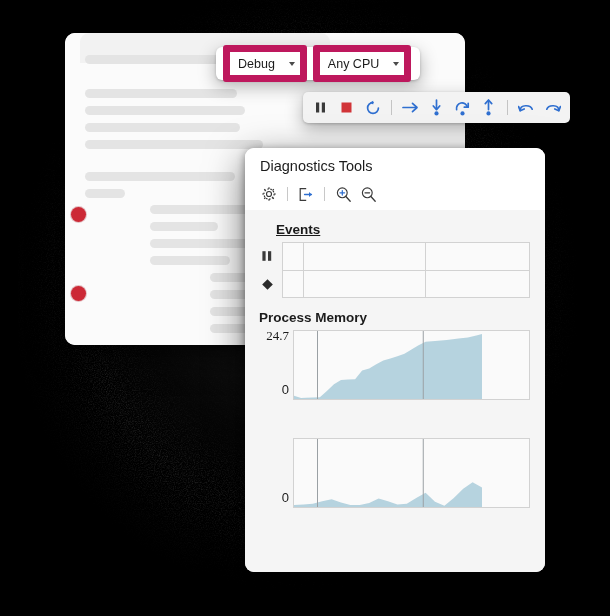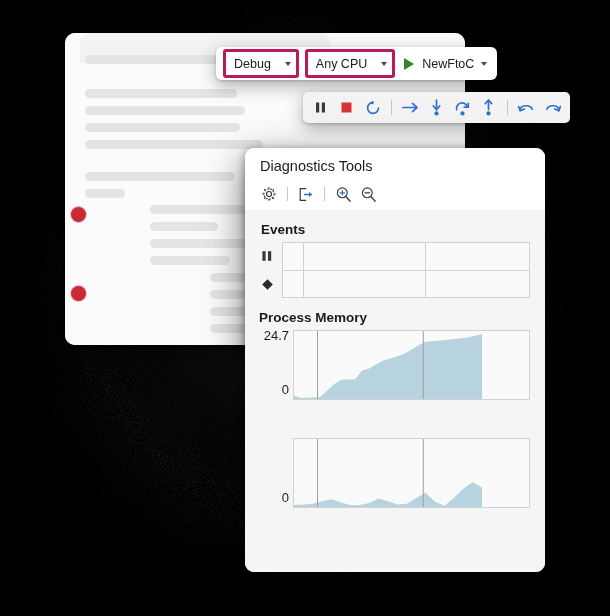--- a/index.html
+++ b/index.html
@@ -103,21 +103,21 @@
     background: #ffffff;
     border-radius: 6px;
     box-shadow: 0 6px 18px rgba(0,0,0,0.30), 0 1px 3px rgba(0,0,0,0.2);
     padding: 0 6px 0 4px;
   }
   .combo {
     display: flex;
     align-items: center;
     height: 23px;
     background: #ffffff;
-    border: 3px solid #be185d;
+    border: 7px solid #be185d;
     border-radius: 3px;
     padding: 0 5px 0 8px;
     margin: 0 3px;
     font-size: 12.5px;
     color: #1b1b1b;
     white-space: nowrap;
   }
   .combo .combo-label { margin-right: 14px; }
   .caret {
     width: 0; height: 0;
@@ -328,25 +328,20 @@
 
   <div id="config-toolbar">
     <div class="combo">
       <span class="combo-label">Debug</span>
       <span class="caret"></span>
     </div>
     <div class="combo">
       <span class="combo-label">Any CPU</span>
       <span class="caret"></span>
     </div>
-    <div id="run-button">
-      <span class="play-triangle"></span>
-      <span>NewFtoC</span>
-      <span class="caret run-caret"></span>
-    </div>
   </div>
 
   <div id="debug-toolbar">
 
     <div class="dbg-btn">
       <svg width="13" height="13" viewBox="0 0 13 13">
         <rect x="2" y="1.5" width="3.2" height="10" fill="#3a3a3a"></rect>
         <rect x="7.8" y="1.5" width="3.2" height="10" fill="#3a3a3a"></rect>
       </svg>
     </div>
@@ -457,21 +452,21 @@
             <circle cx="7.3" cy="6.8" r="4.9" fill="none" stroke="#3a3a3a" stroke-width="1.15"></circle>
             <path d="M10.9 10.5 L15.2 15.2" stroke="#3a3a3a" stroke-width="1.3" stroke-linecap="round"></path>
             <path d="M5.0 6.8 L9.6 6.8" stroke="#3a3a3a" stroke-width="1.25" stroke-linecap="round"></path>
           </svg>
         </div>
       </div>
     </div>
 
     <div id="diag-body">
 
-      <div class="section-title" style="left:16px; top:12px;">Events</div>
+      <div class="section-title" style="left:31px; top:12px;text-decoration:underline;">Events</div>
 
       <div id="events-gutter" style="top:32px;">
         <div class="evt-row-icon">
           <svg width="12" height="12" viewBox="0 0 12 12">
             <rect x="1.4" y="1.2" width="3.2" height="9.6" fill="#3a3a3a"></rect>
             <rect x="7.0" y="1.2" width="3.2" height="9.6" fill="#3a3a3a"></rect>
           </svg>
         </div>
         <div class="evt-row-icon">
           <svg width="13" height="13" viewBox="0 0 13 13">
@@ -482,21 +477,21 @@
 
       <div id="events-grid" style="top:32px;">
         <div class="ev-col-a"></div>
         <div class="ev-col-b"></div>
         <div class="ev-row"></div>
       </div>
 
       <div class="section-title" style="left:14px; top:100px;">Process Memory</div>
 
       <div class="chart-block" style="left:0; top:118px; width:300px; height:72px;">
-        <div class="chart-axis-label" style="left:0px; top:0px; width:44px;">24.7</div>
+        <div class="chart-axis-label" style="left:0px; top:0px; width:44px;font-family:Liberation Serif, serif;">24.7</div>
         <div class="chart-axis-label" style="left:0px; top:54px; width:44px;">0</div>
         <div class="chart-plot" id="plot-memory" style="left:48px; top:2px; width:237px; height:70px;">
             <svg width="235" height="68" viewBox="0 0 235 68">
               <path d="M 0.00 68.00 L 0.00 64.84 L 7.05 66.95 L 11.75 66.68 L 18.80 66.42 L 25.85 66.16 L 32.90 60.11 L 39.95 53.26 L 47.00 49.05 L 54.05 48.53 L 61.10 48.26 L 68.15 39.58 L 75.20 37.47 L 82.25 33.26 L 89.30 29.58 L 96.35 27.47 L 103.40 25.37 L 110.45 22.74 L 117.50 18.53 L 124.55 14.32 L 131.60 10.63 L 141.00 10.11 L 152.75 9.05 L 164.50 7.47 L 173.90 6.42 L 183.30 4.32 L 188.00 3.00 L 188.00 68.00 Z" fill="#b6d3df"></path>
               <line x1="23.50" x2="23.50" y1="0" y2="68" stroke="#9aa0a4" stroke-width="1"></line>
               <line x1="129.25" x2="129.25" y1="0" y2="68" stroke="#9aa0a4" stroke-width="1"></line>
             </svg>
           </div>
       </div>
 

